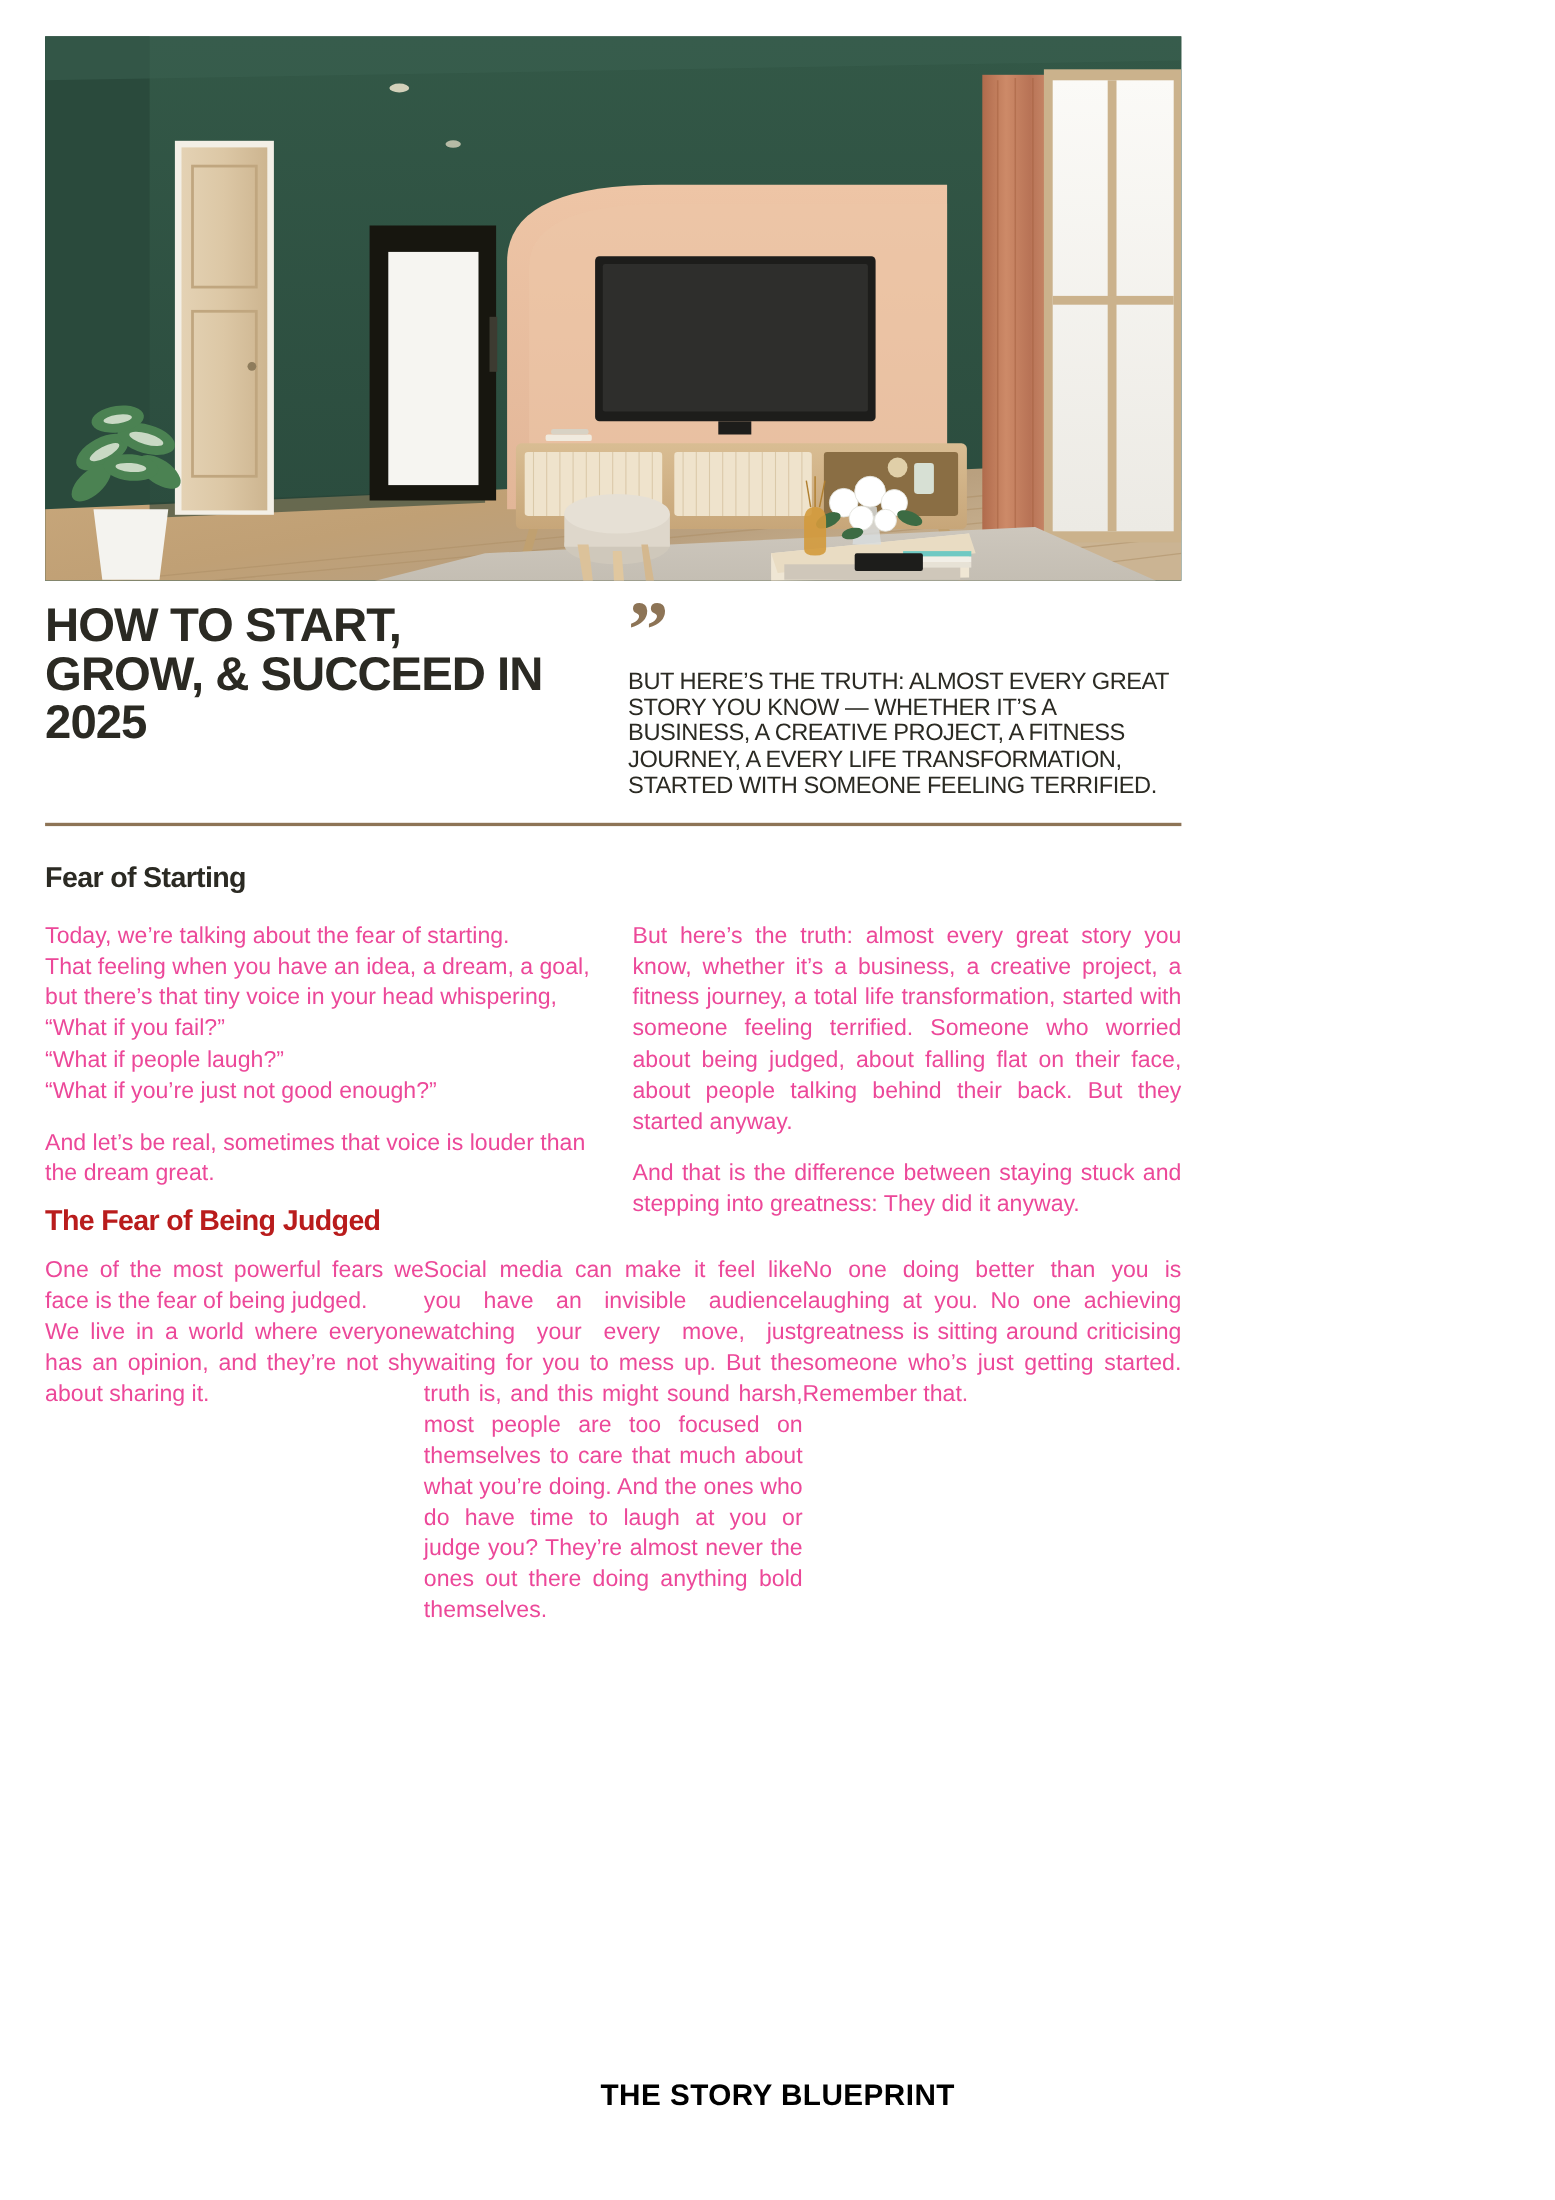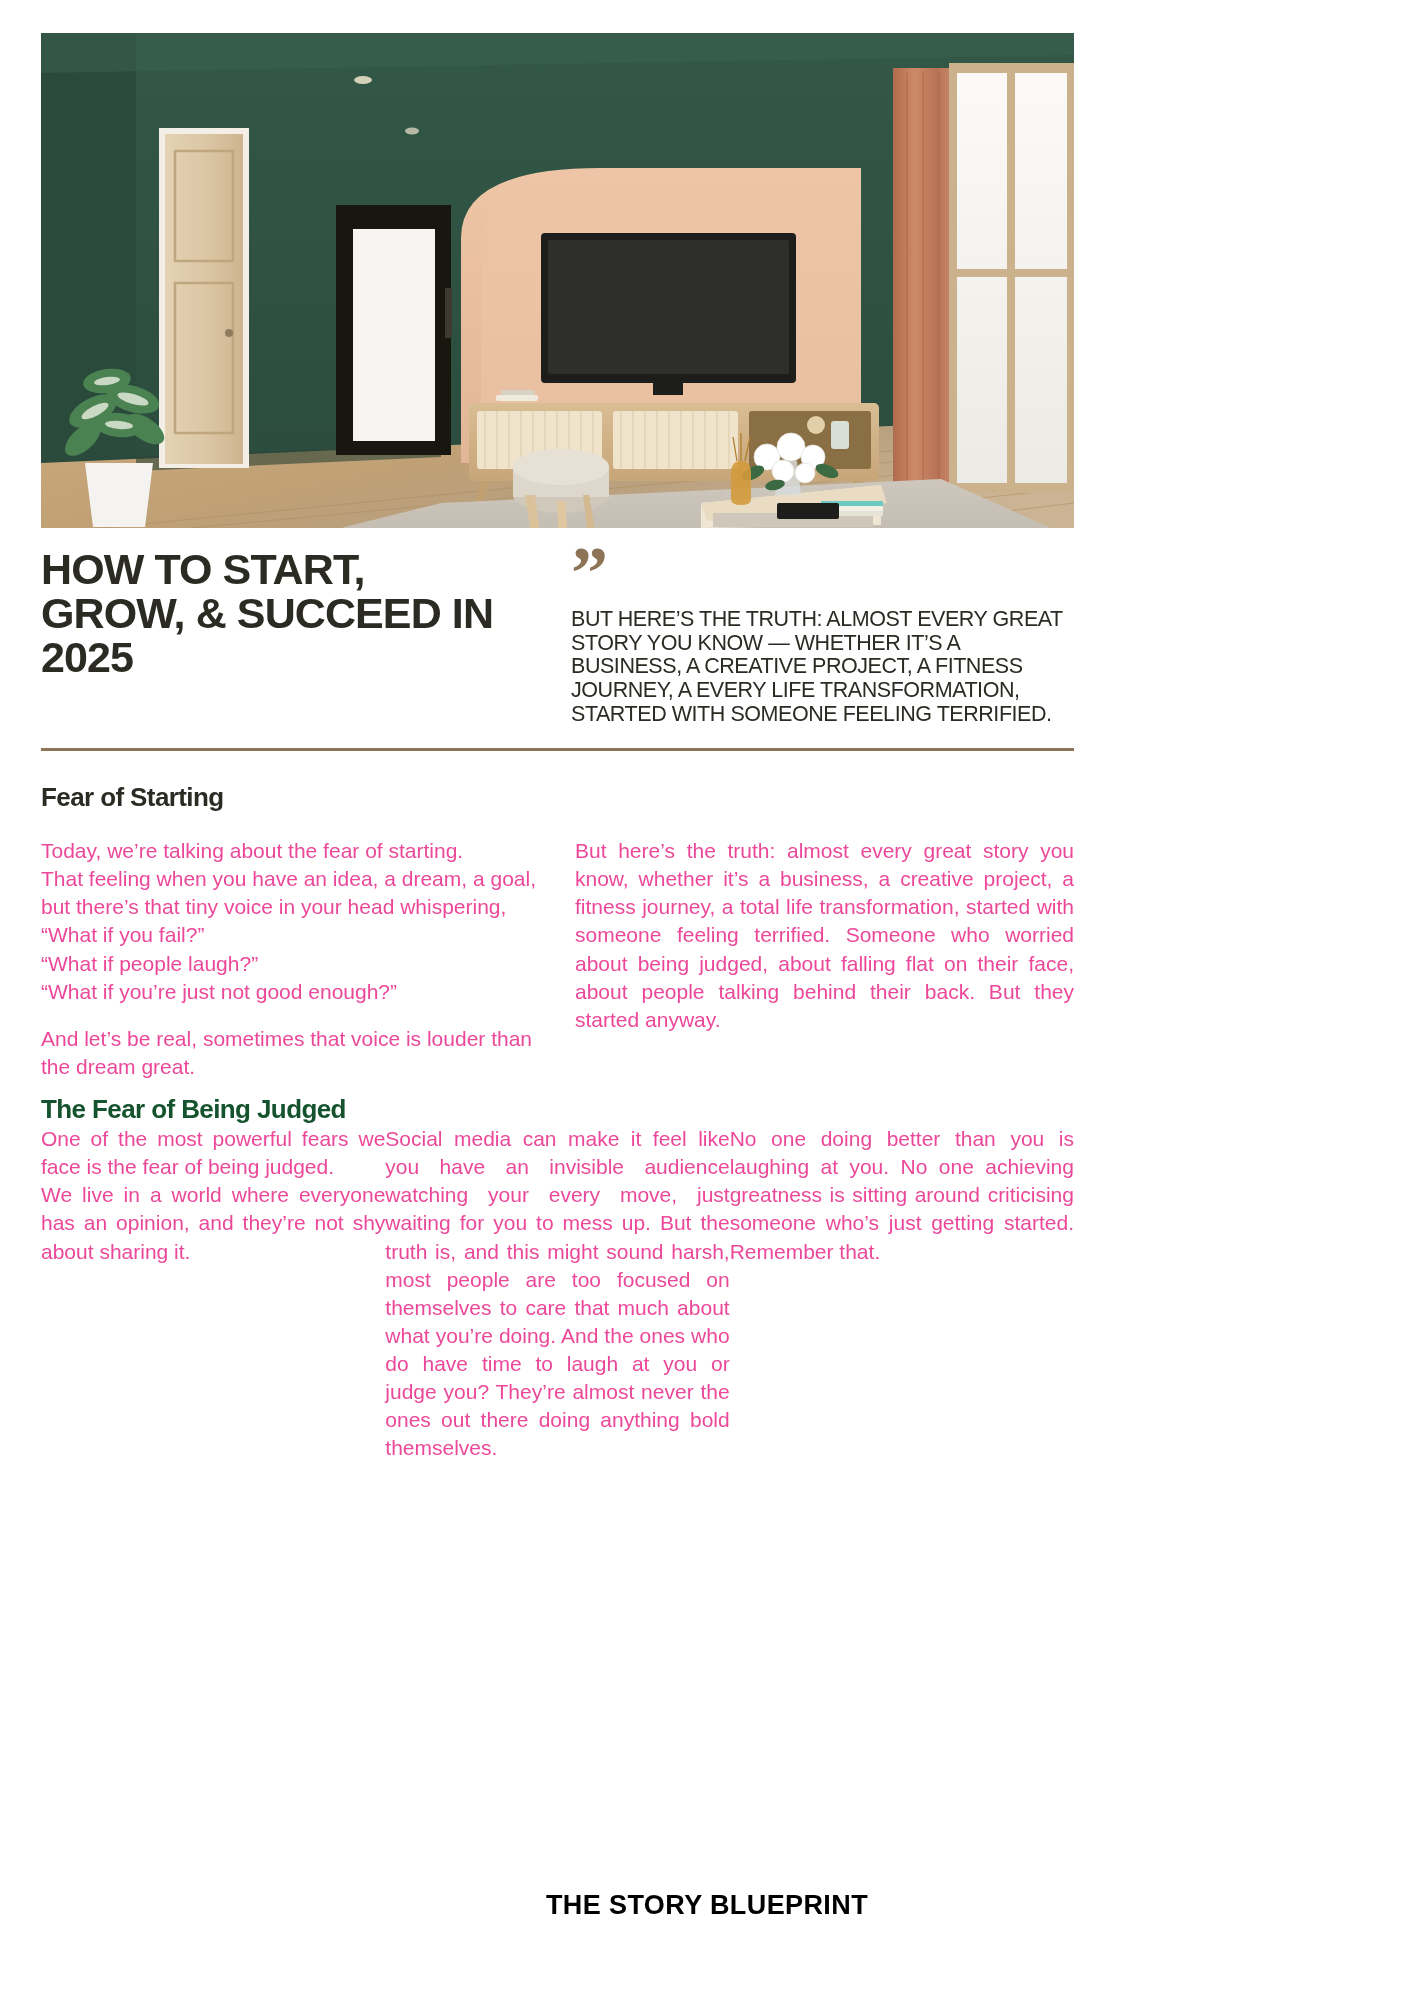--- a/index.html
+++ b/index.html
@@ -137,22 +137,22 @@
     left: 41px;
     top: 1094px;
     width: 1033px;
   }
 
   .sec2-heading {
     font-family: "Liberation Sans", sans-serif;
     font-size: 26px;
     font-weight: bold;
     letter-spacing: -0.6px;
-    color: #14532d;
-    margin-bottom: 0;
+    color: #b91c1c;
+    margin-bottom: 16px;
   }
 
   .three-col {
     display: flex;
     align-items: flex-start;
   }
 
   .three-col > div {
     flex: 1 1 0;
     min-width: 0;
@@ -370,20 +370,21 @@
       <div class="col-a">
         <p class="body-text">Today, we’re talking about the fear of starting.
 That feeling when you have an idea, a dream, a goal, but there’s that tiny voice in your head whispering,
 “What if you fail?”
 “What if people laugh?”
 “What if you’re just not good enough?”</p>
         <p class="body-text">And let’s be real, sometimes that voice is louder than the dream great.</p>
       </div>
       <div class="col-b">
         <p class="body-text justify">But here’s the truth: almost every great story you know, whether it’s a business, a creative project, a fitness journey, a total life transformation, started with someone feeling terrified. Someone who worried about being judged, about falling flat on their face, about people talking behind their back. But they started anyway.</p>
+        <p class="body-text justify">And that is the difference between staying stuck and stepping into greatness: They did it anyway.</p>
       </div>
     </div>
   </div>
 
   <div class="section-two">
     <h2 class="sec2-heading">The Fear of Being Judged</h2>
     <div class="three-col">
       <div>
         <p class="body-text justify">One of the most powerful fears we face is the fear of being judged.
 We live in a world where everyone has an opinion, and they’re not shy about sharing it.</p>

